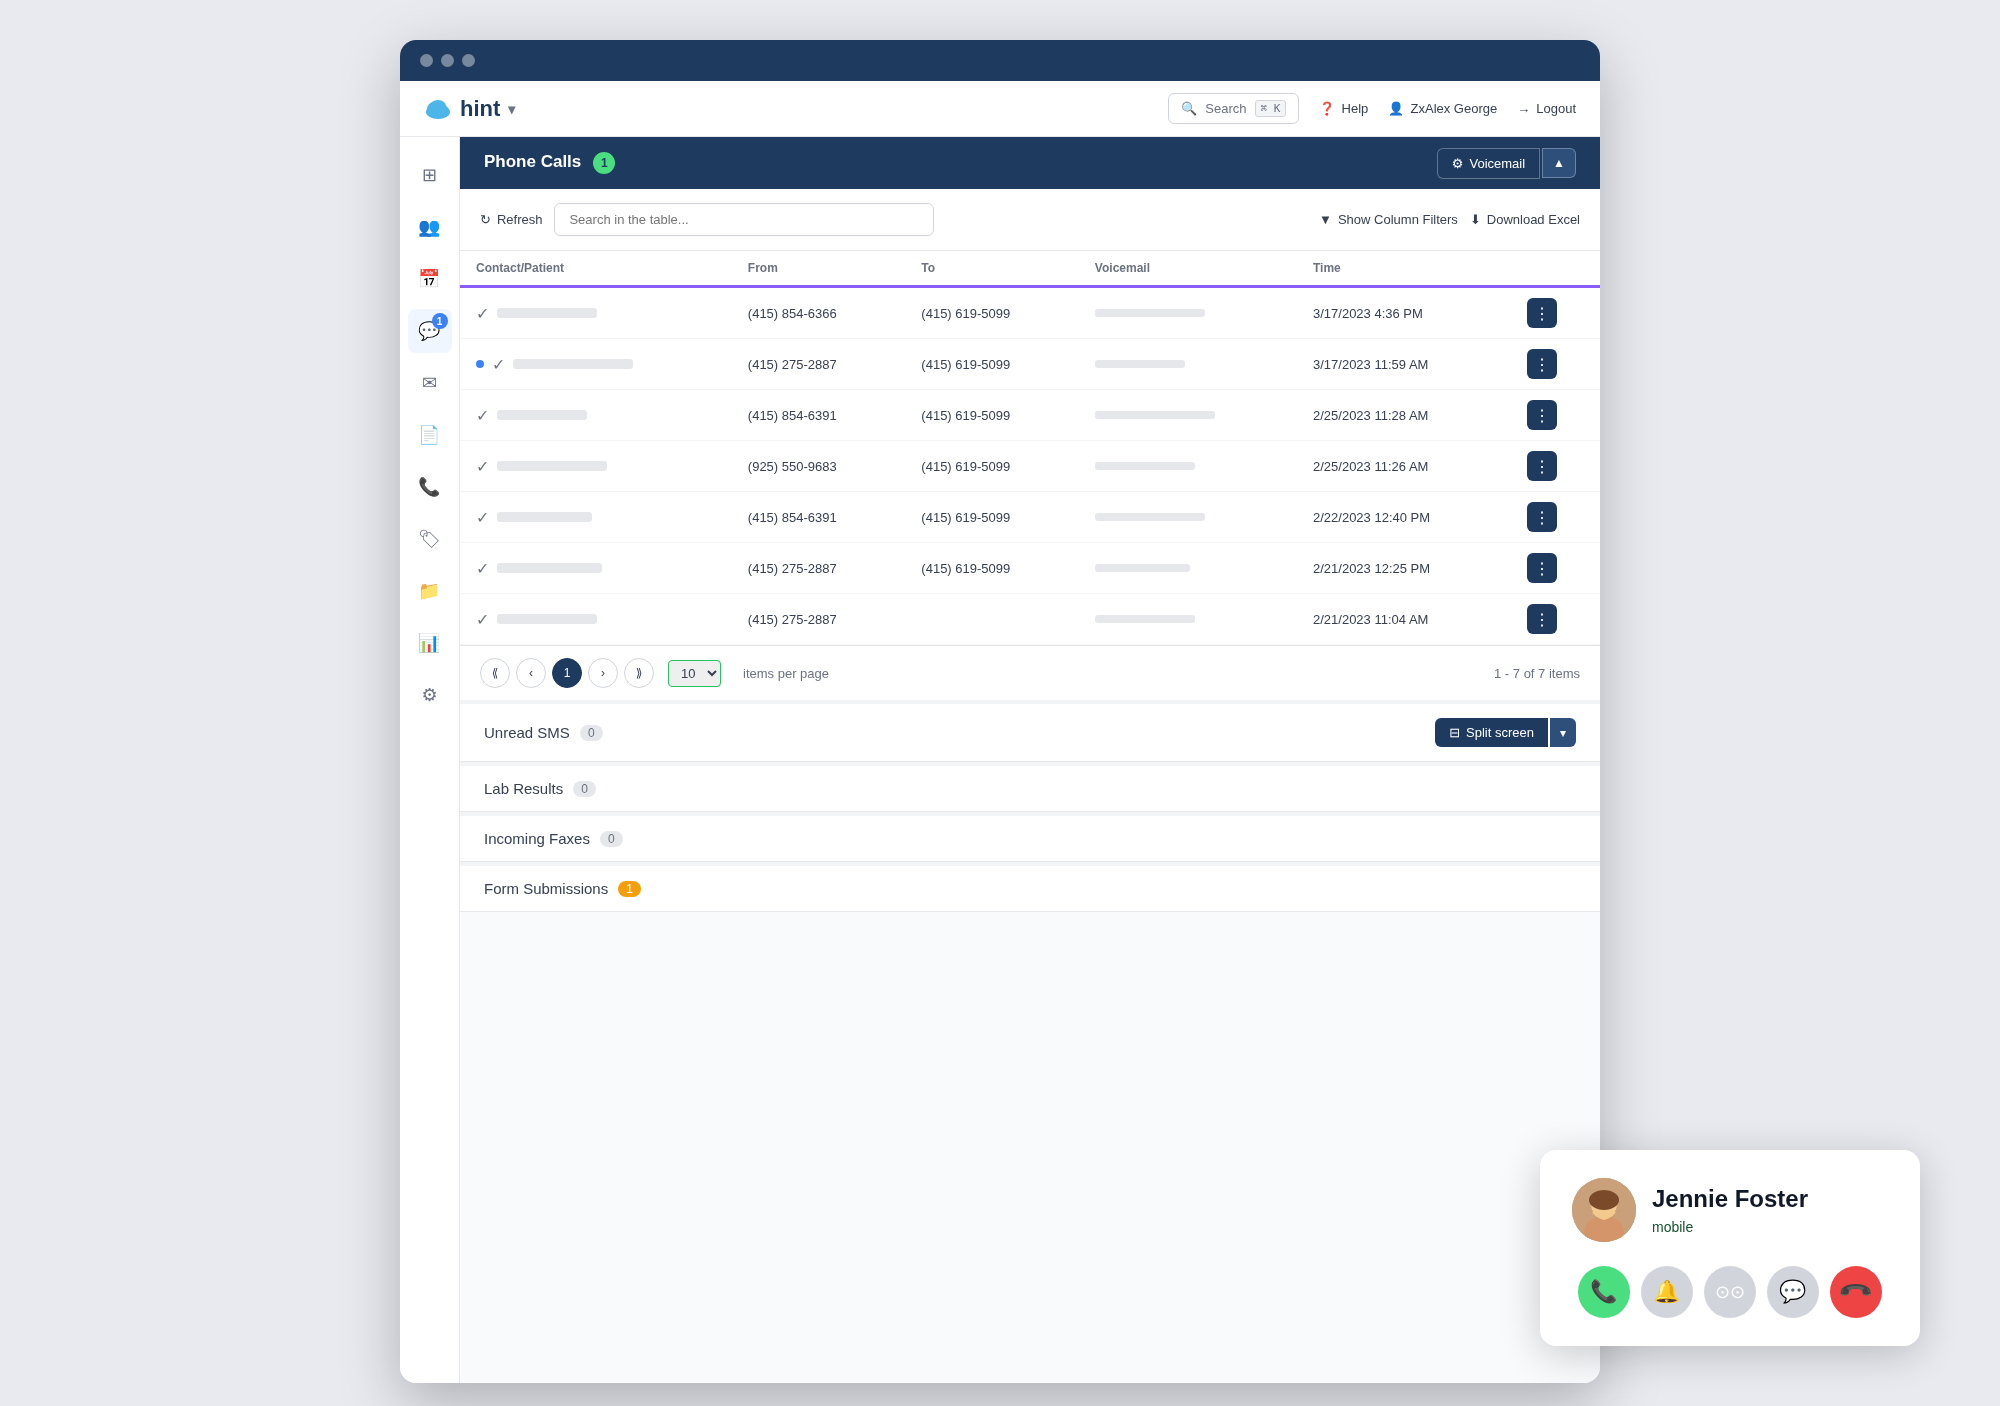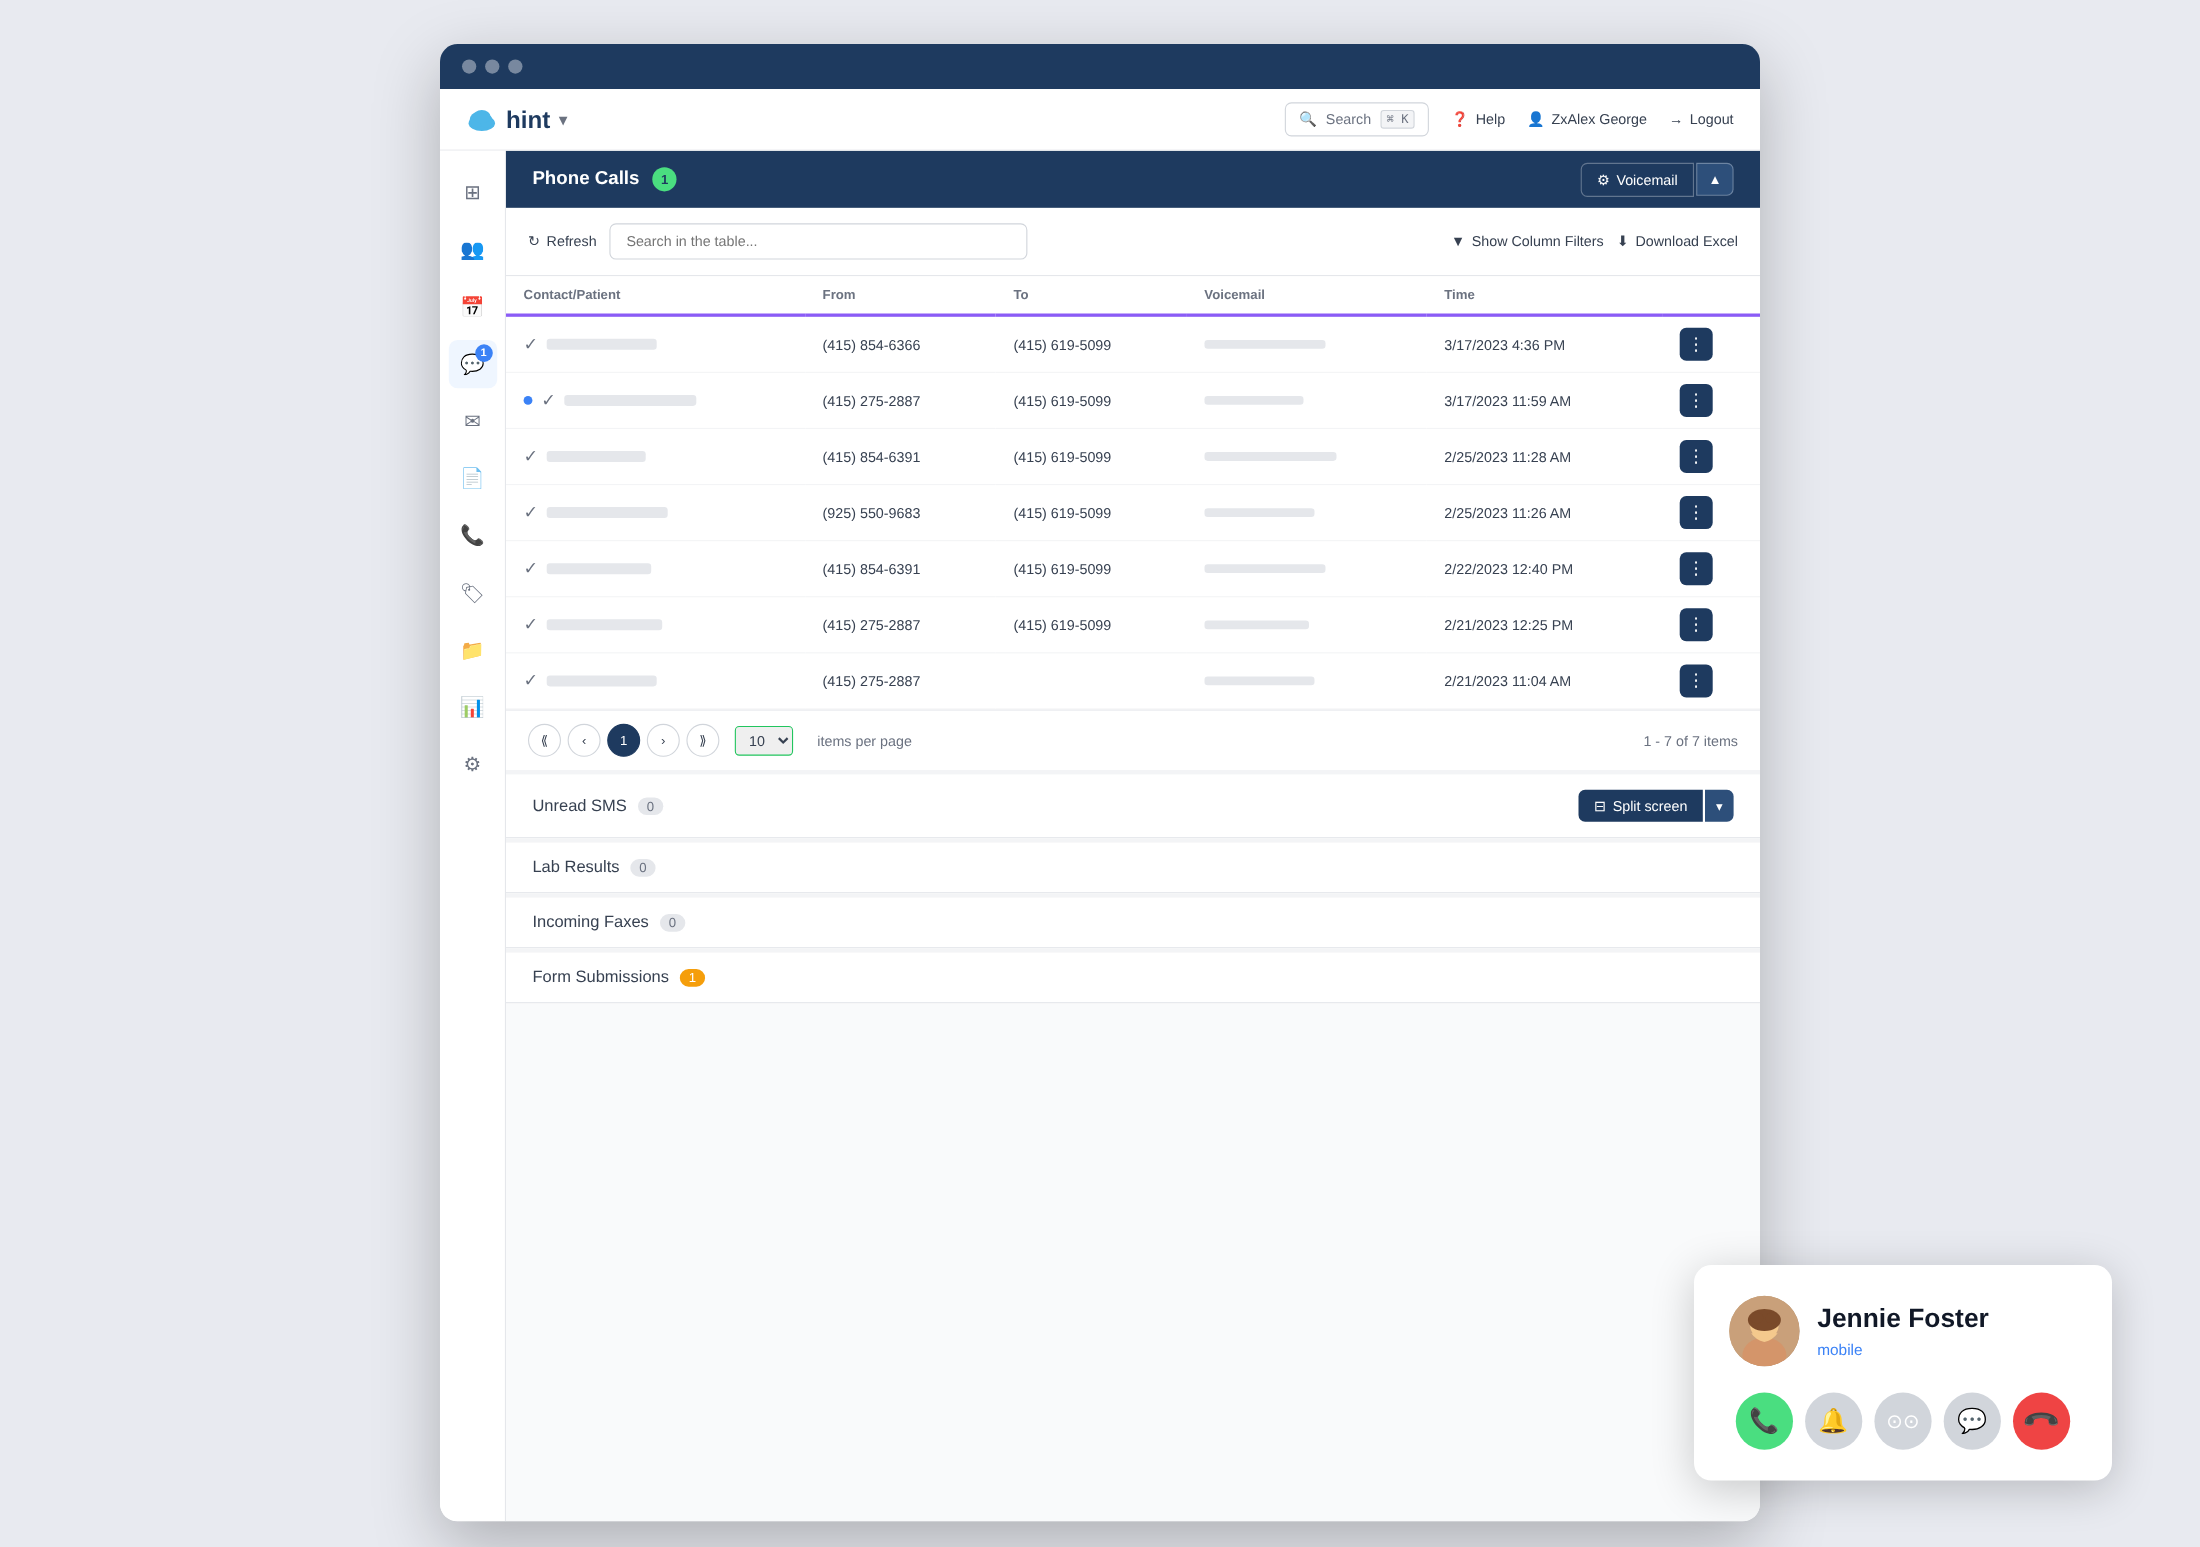--- a/index.html
+++ b/index.html
@@ -489,21 +489,21 @@
 
     .caller-name {
       font-size: 24px;
       font-weight: 700;
       color: #111827;
       line-height: 1.2;
     }
 
     .caller-type {
       font-size: 14px;
-      color: #3b82f6;
+      color: #14532d;
       margin-top: 6px;
     }
 
     .call-actions {
       display: flex;
       align-items: center;
       justify-content: space-around;
     }
 
     .call-action-btn {

